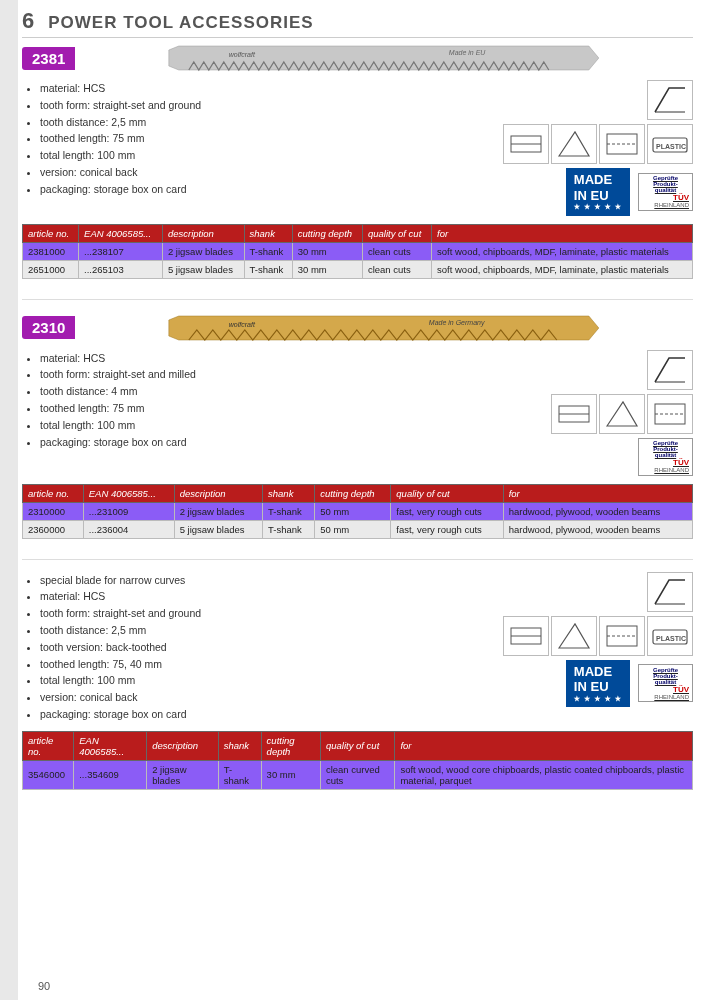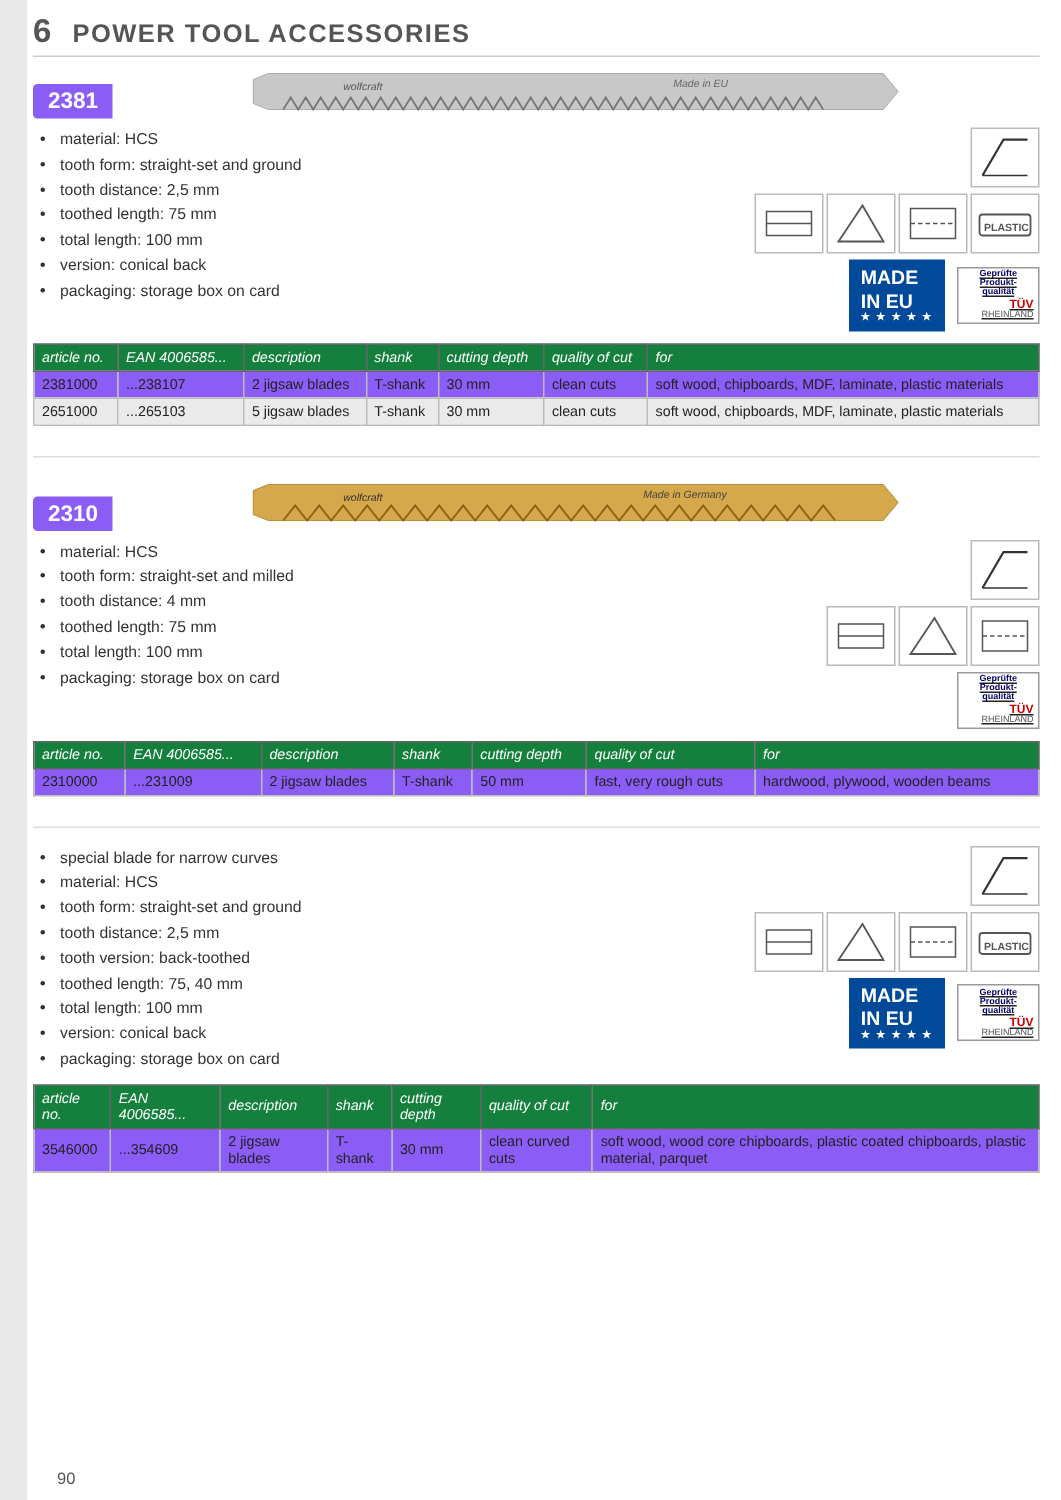--- a/index.html
+++ b/index.html
@@ -64,30 +64,29 @@
     }
 
     
     .blade-header {
       display: flex;
       align-items: center;
       margin-bottom: 6px;
       position: relative;
     }
     .blade-label {
-      background: #8b5cf6;
+      background: #a21caf;
       color: #fff;
       font-weight: bold;
       font-size: 15px;
       padding: 3px 10px;
       border-radius: 3px 0 0 3px;
       z-index: 2;
       min-width: 52px;
       text-align: center;
-      margin-top: 14px;
     }
     .blade-image {
       flex: 1;
       height: 32px;
       position: relative;
       display: flex;
       align-items: center;
     }
 
     
@@ -185,21 +184,21 @@
     }
 
     
     .product-table {
       width: 100%;
       border-collapse: collapse;
       font-size: 9.5px;
       margin-top: 8px;
     }
     .product-table th {
-      background: #15803d;
+      background: #b91c1c;
       color: #fff;
       padding: 3px 5px;
       text-align: left;
       font-weight: normal;
       font-style: italic;
       border: 1px solid #666;
     }
     .product-table td {
       padding: 3px 5px;
       border: 1px solid #bbb;
@@ -433,20 +432,29 @@
           <th>cutting depth</th>
           <th>quality of cut</th>
           <th>for</th>
         </tr>
       </thead>
       <tbody>
         <tr>
           <td>2310000</td>
           <td>...231009</td>
           <td>2 jigsaw blades</td>
+          <td>T-shank</td>
+          <td>50 mm</td>
+          <td>fast, very rough cuts</td>
+          <td>hardwood, plywood, wooden beams</td>
+        </tr>
+        <tr>
+          <td>2360000</td>
+          <td>...236004</td>
+          <td>5 jigsaw blades</td>
           <td>T-shank</td>
           <td>50 mm</td>
           <td>fast, very rough cuts</td>
           <td>hardwood, plywood, wooden beams</td>
         </tr>
       </tbody>
     </table>
   </div>
 
   <hr class="section-divider">

